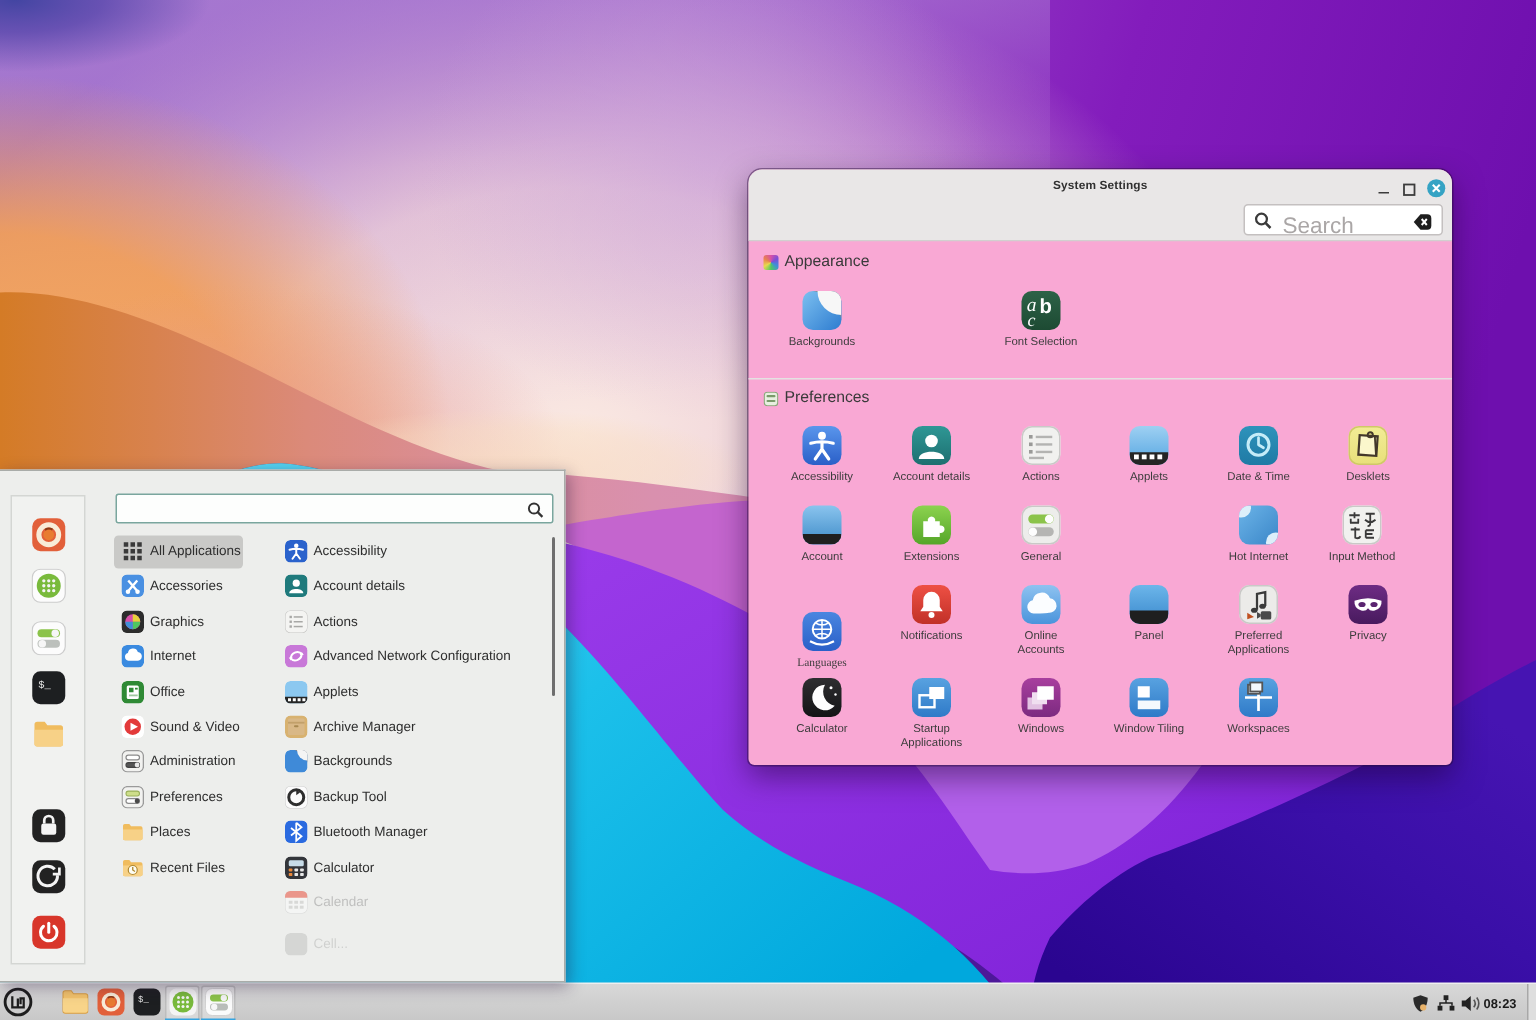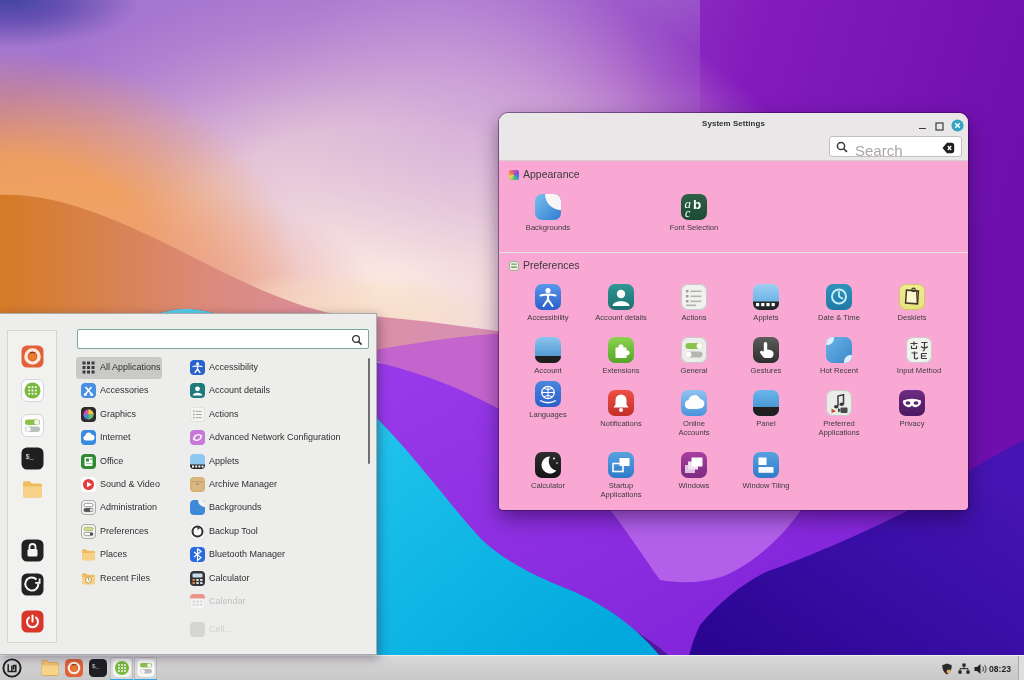--- a/index.html
+++ b/index.html
@@ -649,52 +649,44 @@
     <div class="tile" style="background:#ededeb;box-shadow:inset 0 0 0 1px #c9c9c7;">
       <svg width="26" height="26" viewBox="0 0 26 26">
         <rect x="4.5" y="6" width="17" height="6" rx="3" fill="#8bc34a"></rect>
         <circle cx="18.5" cy="9" r="2.9" fill="#fdfdfd"></circle>
         <rect x="4.5" y="14.5" width="17" height="6" rx="3" fill="#b5b5b3"></rect>
         <circle cx="7.5" cy="17.5" r="2.9" fill="#fdfdfd"></circle>
       </svg>
     </div>
       <div class="lbl">General</div>
   </div>
-  <div class="cell" style="left:230px;top:224px;">
-    <div class="tile" style="background:linear-gradient(#5c5c5c,#2e2e2e);">
-      <svg width="26" height="26" viewBox="0 0 26 26">
-        <path d="M10.8,14 L10.8,6.8 a1.7,1.7 0 0 1 3.4,0 L14.2,12.5 q4.8,0.5 5.8,2.2 q0.9,1.6 0.3,3.8 q-0.6,2.5 -3,2.5 h-4.6 q-1.7,0 -2.7,-1.3 l-2.6,-3.4 q-0.9,-1.3 0.3,-2.2 q1.2,-0.8 2.3,0.4 Z" fill="#fdfdfd"></path>
-      </svg>
-    </div>
-      <div class="lbl">Gestures</div>
-  </div>
   <div class="cell" style="left:303px;top:224px;">
     <div class="tile" style="background:linear-gradient(135deg,#6cb4e8,#3a86c8);">
       <svg width="26" height="26" viewBox="0 0 26 26">
         <circle cx="1.5" cy="1.5" r="6.5" fill="#ddeffa"></circle>
         <circle cx="24.5" cy="24.5" r="6.5" fill="#ddeffa"></circle>
       </svg>
     </div>
-      <div class="lbl">Hot Recent</div>
-  </div>
-  <div class="cell" style="left:383px;top:224px;">
+      <div class="lbl">Hot Internet</div>
+  </div>
+  <div class="cell" style="left:372px;top:224px;">
     <div class="tile" style="background:#f1f1ef;box-shadow:inset 0 0 0 1px #c9c9c7;">
       <svg width="26" height="26" viewBox="0 0 26 26">
         <g stroke="#3a3a3a" stroke-width="1.2" fill="none">
           <path d="M4.5,6.5 h7 M8,4.5 v4 M5,11.5 h6 M5.5,8.8 v2.7 M10.5,8.8 v2.7"></path>
           <path d="M15.5,5.5 h6 M18.5,5.5 v6.5 q0,1.8 -1.8,1.8 M15,9.5 q3.5,3.2 7,0"></path>
           <path d="M5.5,16 h6 M8.5,14.5 v7 q2.5,1 3.5,-1"></path>
           <path d="M15.5,16.5 h5.5 M15.5,19 h4.5 M15.5,21.5 h5.5 M15.5,16.5 v5"></path>
         </g>
       </svg>
     </div>
       <div class="lbl">Input Method</div>
   </div>
 
-  <div class="cell" style="left:12px;top:268px;">
+  <div class="cell" style="left:12px;top:295px;font-family:Liberation Serif, serif;">
     <div class="tile" style="background:linear-gradient(#4a86e0,#2a5fc8);">
       <svg width="26" height="26" viewBox="0 0 26 26">
         <circle cx="13" cy="11.5" r="6.2" fill="none" stroke="#fff" stroke-width="1.3"></circle>
         <path d="M6.8,11.5 h12.4 M13,5.3 v12.4 M8.6,7.2 q4.4,3 8.8,0 M8.6,15.8 q4.4,-3 8.8,0" stroke="#fff" stroke-width="1" fill="none"></path>
         <path d="M5,19.5 q8,4.5 16,0" stroke="#fff" stroke-width="1.4" fill="none"></path>
       </svg>
     </div>
       <div class="lbl">Languages</div>
   </div>
   <div class="cell" style="left:85px;top:277px;">
@@ -777,13 +769,23 @@
   </div>
   <div class="cell" style="left:230px;top:339px;">
     <div class="tile" style="background:linear-gradient(#58a2e0,#2f7ac8);">
       <svg width="26" height="26" viewBox="0 0 26 26">
         <rect x="5.5" y="5.5" width="8" height="7.5" fill="#fff"></rect>
         <rect x="5.5" y="15" width="15" height="5.8" fill="#fff" opacity="0.95"></rect>
       </svg>
     </div>
       <div class="lbl">Window Tiling</div>
   </div>
+  <div class="cell" style="left:303px;top:339px;">
+    <div class="tile" style="background:linear-gradient(#58a2e0,#2f7ac8);">
+      <svg width="26" height="26" viewBox="0 0 26 26">
+        <path d="M13,4 V22 M4,13 H22" stroke="#fff" stroke-width="1.8"></path>
+        <rect x="6" y="4.5" width="8" height="6" fill="#e8f2fa" stroke="#555" stroke-width="1.2"></rect>
+        <rect x="7.5" y="3" width="8" height="6" fill="#f4f8fc" stroke="#555" stroke-width="1.2"></rect>
+      </svg>
+    </div>
+      <div class="lbl">Workspaces</div>
+  </div>
 </div>
 
 </body></html>

